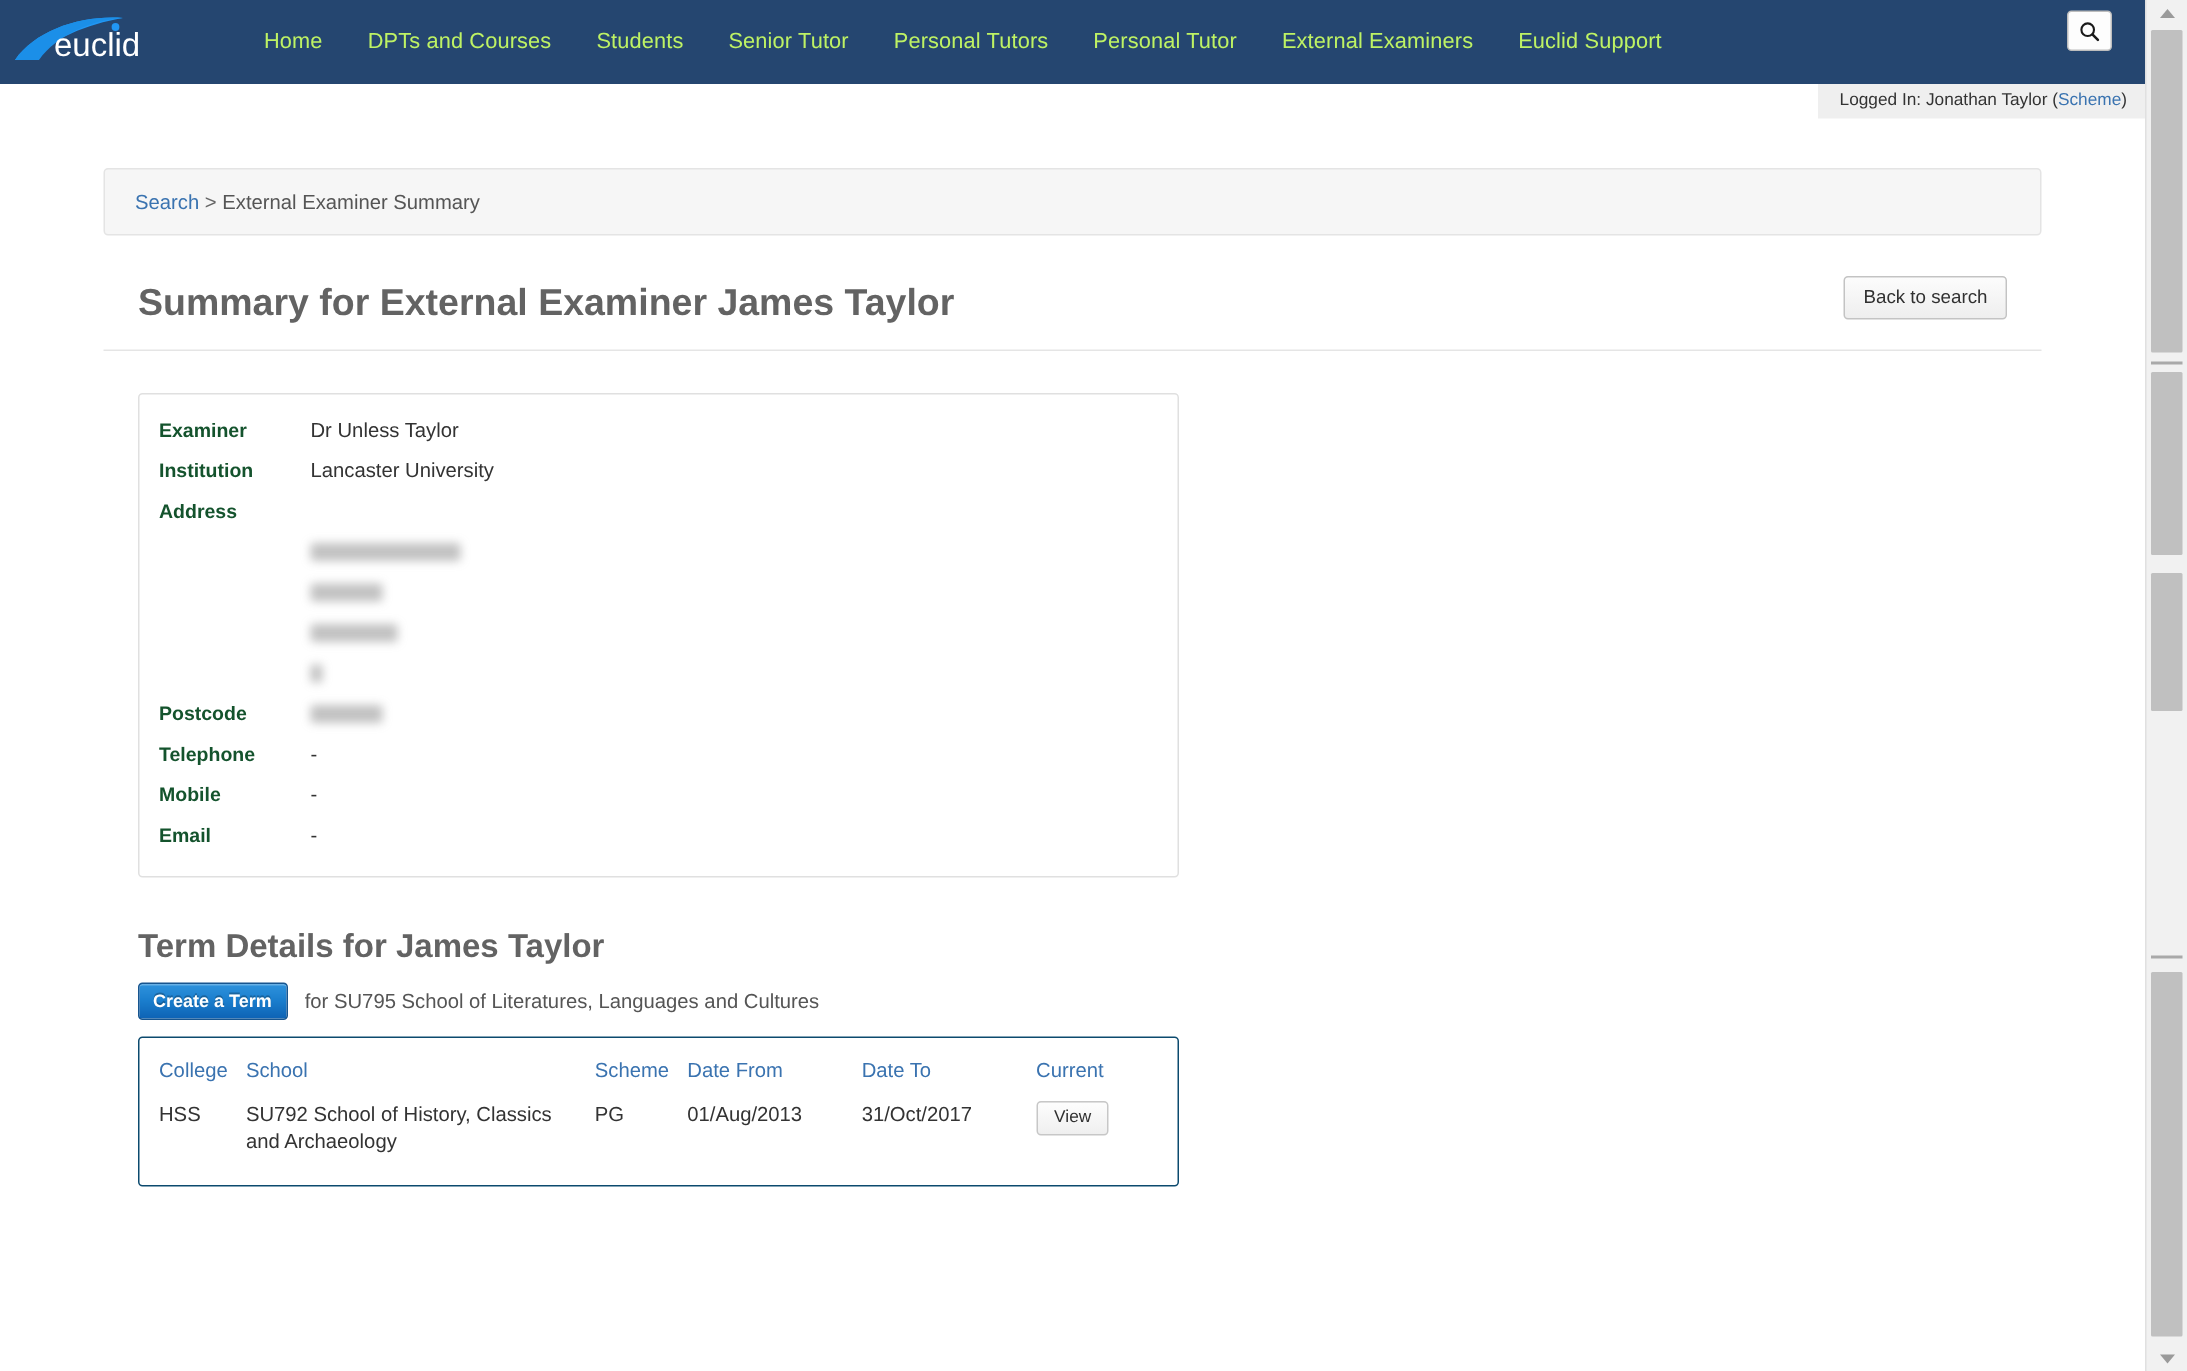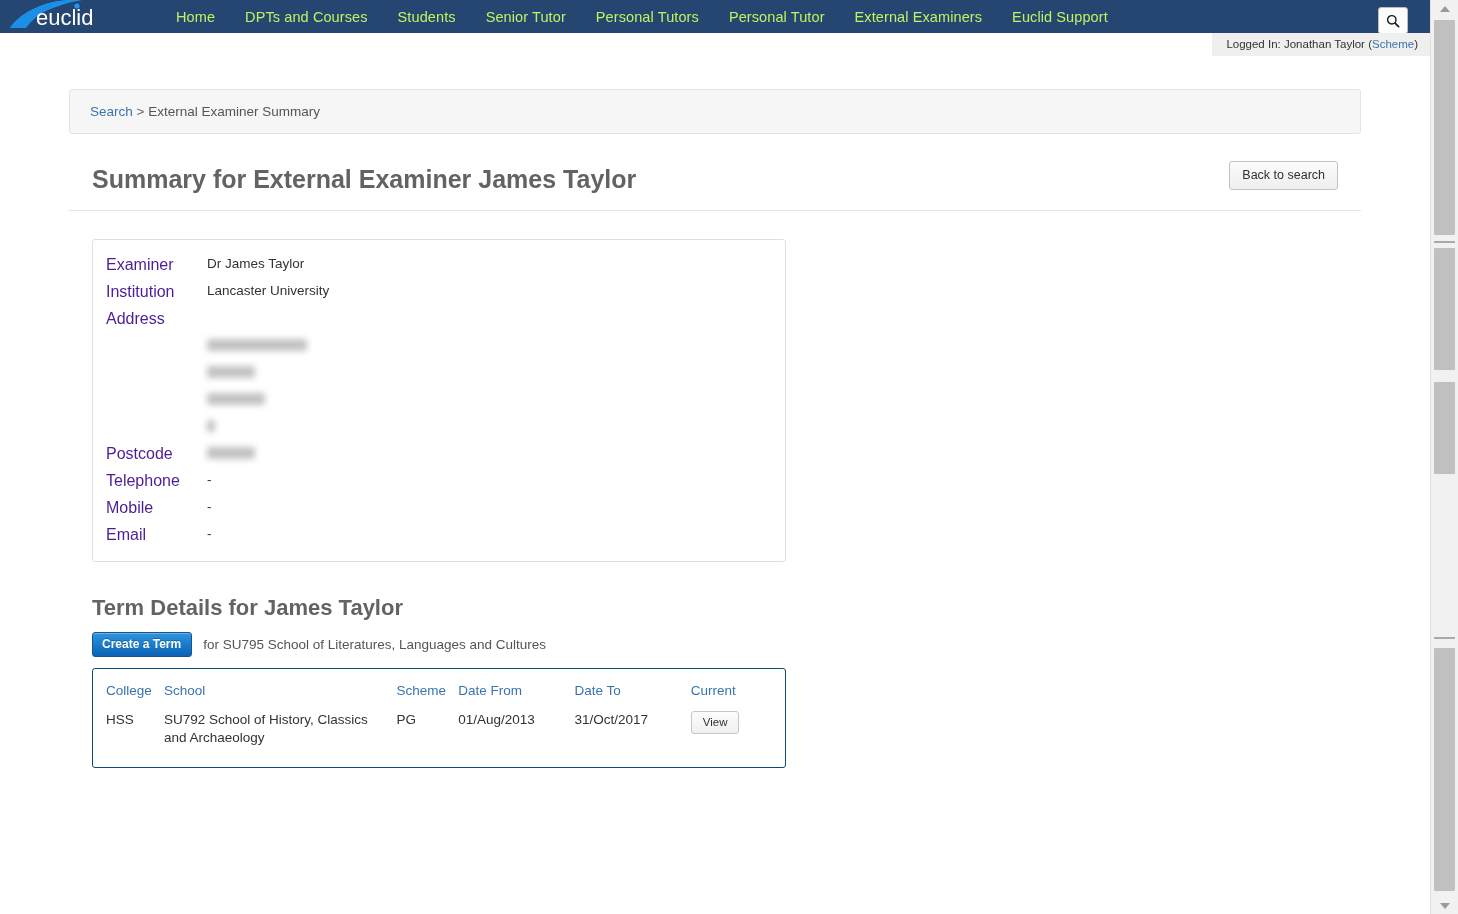--- a/index.html
+++ b/index.html
@@ -23,21 +23,21 @@
   #page {
     position: absolute;
     left: 0; top: 0;
     width: 1430px;
     height: 914px;
     background: #ffffff;
   }
 
   
   .navbar {
-    height: 33px;
+    height: 56px;
     background: #254670;
     display: flex;
     align-items: center;
     padding: 0;
     position: relative;
   }
   .logo {
     width: 125px;
     height: 45px;
     position: relative;
@@ -193,23 +193,24 @@
   }
   .detail-row {
     display: flex;
     align-items: flex-start;
     padding: 2px 0;
     min-height: 27px;
   }
   .detail-label {
     width: 114px;
     padding-left: 13px;
-    color: #4c1d95;
-    font-size: 16px;
+    color: #14532d;
+    font-size: 13px;
     flex: 0 0 auto;
+    font-weight: bold;
   }
   .detail-value {
     color: #333333;
     font-size: 13.5px;
   }
   .redacted {
     display: inline-block;
     height: 12px;
     border-radius: 2px;
     background: rgba(110,110,110,0.42);
@@ -400,21 +401,21 @@
       <div class="page-head">
         <h1 class="page-title">Summary for External Examiner James Taylor</h1>
         <button class="back-btn">Back to search</button>
       </div>
 
 
       <div class="panel">
 
         <div class="detail-row">
           <div class="detail-label">Examiner</div>
-          <div class="detail-value">Dr James Taylor</div>
+          <div class="detail-value">Dr Unless Taylor</div>
         </div>
 
         <div class="detail-row">
           <div class="detail-label">Institution</div>
           <div class="detail-value">Lancaster University</div>
         </div>
 
         <div class="detail-row">
           <div class="detail-label">Address</div>
           <div class="detail-value"></div>

